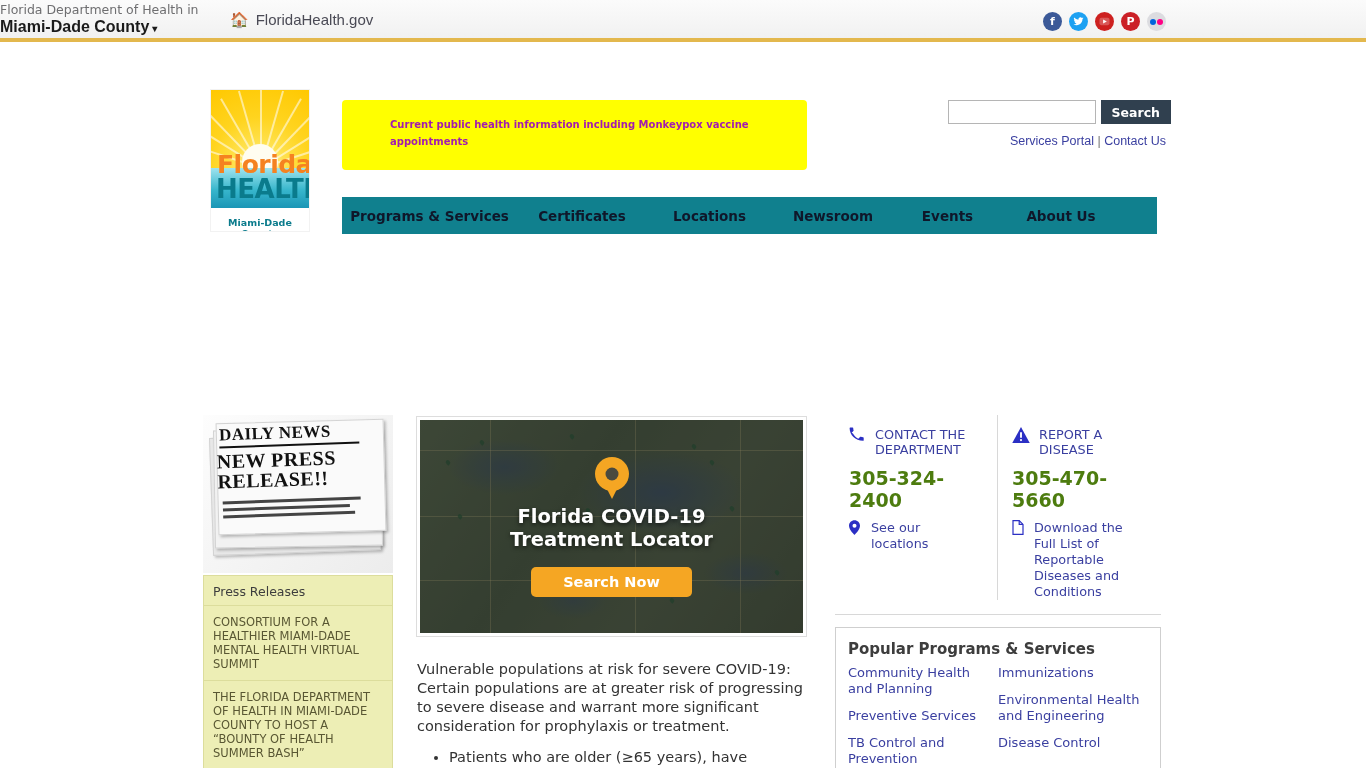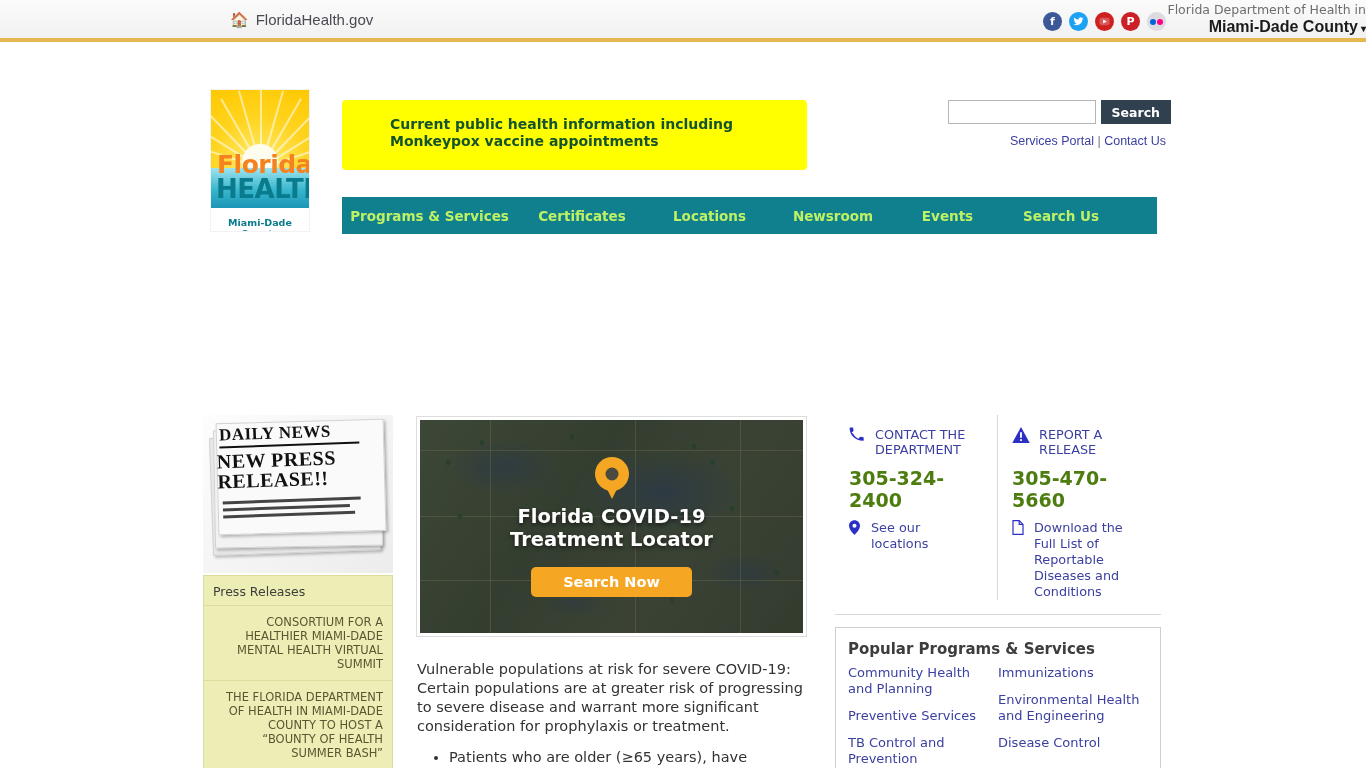--- a/index.html
+++ b/index.html
@@ -18,21 +18,21 @@
     border-bottom: 4px solid #e3b84e;
   }
   #home-link {
     position: absolute; left: 230px; top: 11px;
     font-size: 15px; color: #4a4a55; text-decoration: none;
     display: flex; align-items: center; gap: 7px;
   }
   #home-icon { color: #2b4a8b; font-size: 15px; line-height: 1; }
   #county-block {
     position: absolute; left: 0; right: 0; top: 3px;
-    text-align: right; pointer-events: none; margin-left: 24px;
+    text-align: left; pointer-events: none;
   }
   #county-sub {
     font-size: 12.5px; color: #6e6e70; line-height: 14px;
     font-family: "DejaVu Sans", sans-serif;
   }
   #county-name {
     font-size: 16px; color: #1b1b1b; font-weight: bold;
     line-height: 19px; pointer-events: auto; cursor: pointer;
     display: inline-block;
   }
@@ -106,21 +106,21 @@
 
   #alert-banner {
     position: absolute; left: 342px; top: 58px;
     width: 465px; height: 70px;
     background: #ffff00;
     border-radius: 4px;
     padding: 16px 22px 0 48px;
     cursor: pointer;
   }
   #alert-text {
-    font-size: 14px; font-weight: bold; color: #14532d;
+    font-size: 10px; font-weight: bold; color: #a21caf;
     line-height: 17px; font-family: "DejaVu Sans", sans-serif;
   }
 
   #search-row {
     position: absolute; right: 195px; top: 58px;
     display: flex; gap: 5px;
   }
   #search-input {
     width: 148px; height: 24px;
     border: 1px solid #b5b5b5; background: #fff;
@@ -139,21 +139,21 @@
   }
   #util-links a { color: #3a3fa0; text-decoration: none; cursor: pointer; }
 
   #mainnav {
     position: absolute; left: 342px; top: 155px;
     width: 815px; height: 37px;
     background: #10808e;
     display: flex; align-items: center;
   }
   .navitem {
-    color: #bef264; font-size: 13.5px; font-weight: bold;
+    color: #0f172a; font-size: 13.5px; font-weight: bold;
     cursor: pointer; text-align: center;
     font-family: "DejaVu Sans", sans-serif;
   }
 
   
   #content { position: relative; }
 
   
   #leftcol { position: absolute; left: 203px; top: 218px; width: 190px; }
 
@@ -193,21 +193,20 @@
   }
   #press-title {
     font-size: 12.5px; color: #3d3d3d; padding: 0 9px 6px 9px;
     font-family: "DejaVu Sans", sans-serif;
   }
   .press-item {
     font-size: 11.5px; line-height: 14px; color: #595733;
     padding: 9px 9px 9px 9px; cursor: pointer;
     border-top: 1px solid #dcdd9c;
     font-family: "DejaVu Sans", sans-serif;
-    text-align: right;
   }
 
   
   #centercol { position: absolute; left: 417px; top: 220px; width: 395px; }
 
   #hero {
     width: 389px; height: 219px;
     border: 3px solid #fff;
     box-shadow: 0 0 0 1px #ddd;
     position: relative; overflow: hidden;
@@ -398,21 +397,21 @@
     <span>|</span>
     <a>Contact Us</a>
   </div>
 
   <nav id="mainnav">
     <div class="navitem" style="width:175px">Programs &amp; Services</div>
     <div class="navitem" style="width:130px">Certificates</div>
     <div class="navitem" style="width:125px">Locations</div>
     <div class="navitem" style="width:122px">Newsroom</div>
     <div class="navitem" style="width:107px">Events</div>
-    <div class="navitem" style="width:120px">Search Us</div>
+    <div class="navitem" style="width:120px">About Us</div>
   </nav>
 </div>
 
 <div id="content">
 
   <div id="leftcol">
 
     <div id="news-img">
       <div class="np-sheet" id="np-back"></div>
       <div class="np-sheet" id="np-mid"></div>
@@ -503,21 +502,21 @@
 
       <div class="cp-col">
         <div class="cp-head">
           <span class="cp-icon">
             <svg width="18" height="16" viewBox="0 0 24 22" fill="#2b2fc4">
                 <path d="M12 0 24 22H0z"></path>
                 <rect x="10.7" y="7" width="2.6" height="8" fill="#fff" rx="1.3"></rect>
                 <circle cx="12" cy="18" r="1.5" fill="#fff"></circle>
               </svg>
           </span>
-          <span class="cp-label">REPORT A RELEASE</span>
+          <span class="cp-label">REPORT A DISEASE</span>
         </div>
         <div class="cp-phone">305-470-5660</div>
         <div class="cp-sub">
           <span class="cp-sub-icon">
             <svg width="12" height="15" viewBox="0 0 12 15" fill="none" stroke="#2b2fc4" stroke-width="1.2">
                 <path d="M1 .6h6.2L11 4.4V14.4H1z"></path>
                 <path d="M7.2.6v3.8H11"></path>
               </svg>
           </span>
           <span class="cp-sub-label">Download the Full List of Reportable Diseases and Conditions</span>

